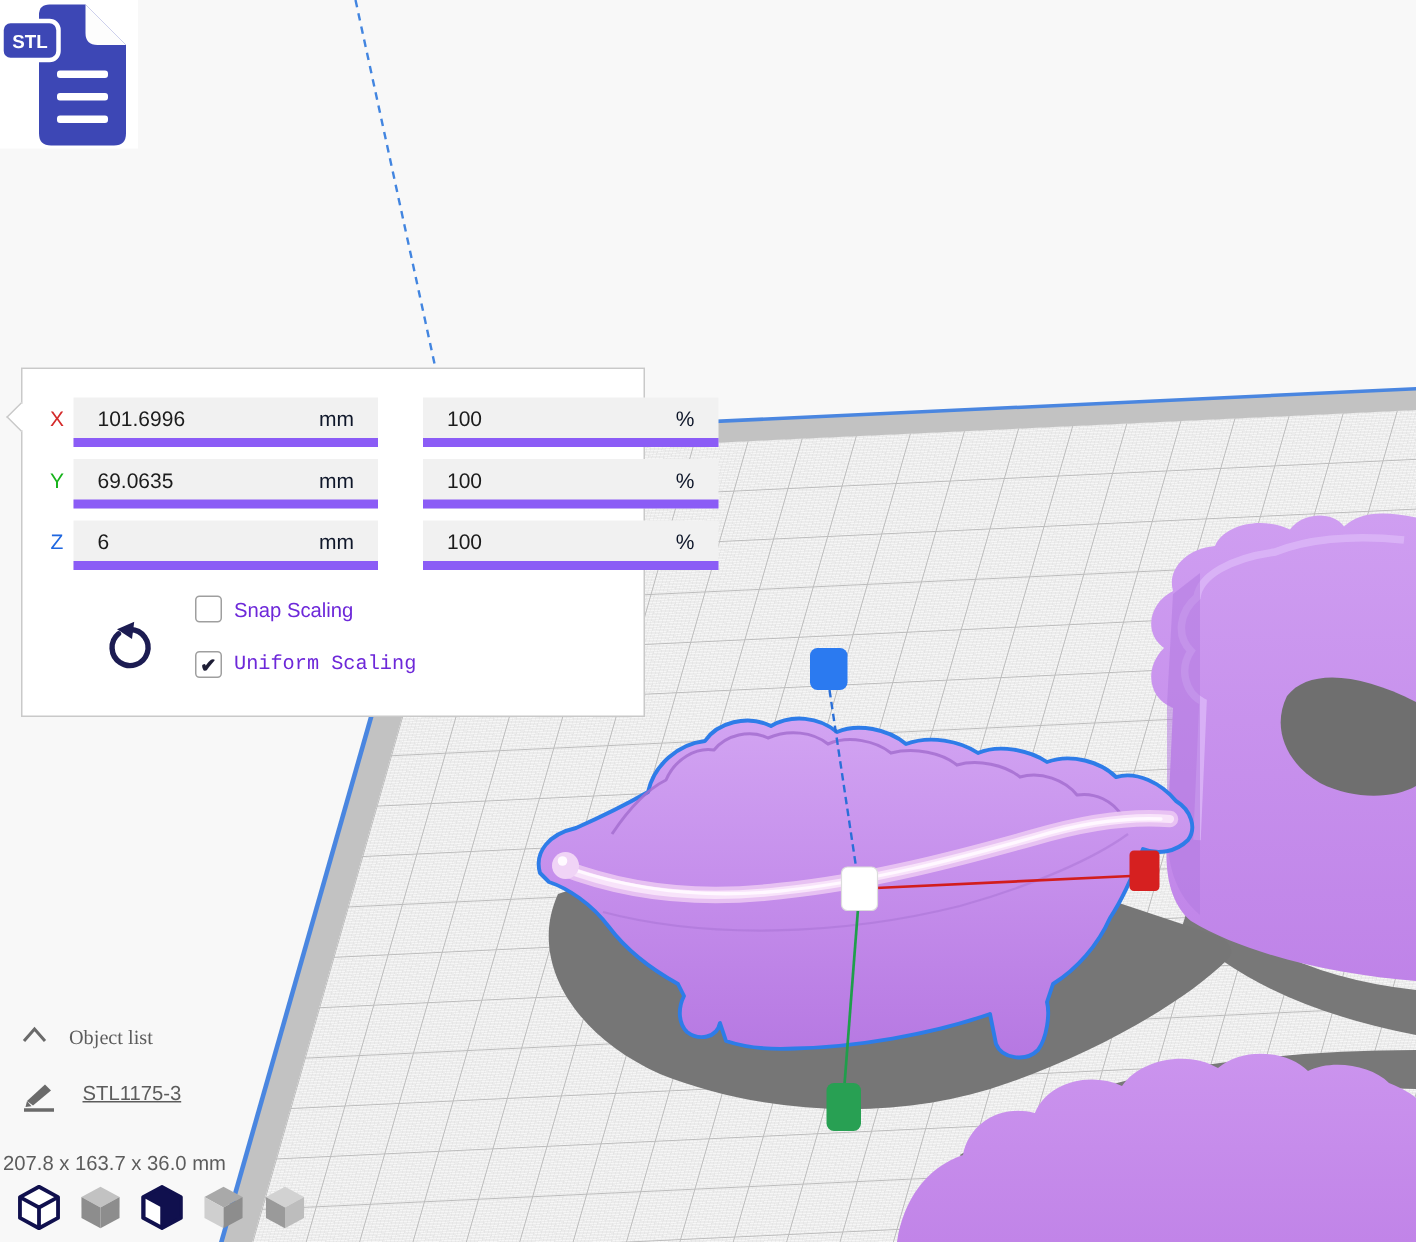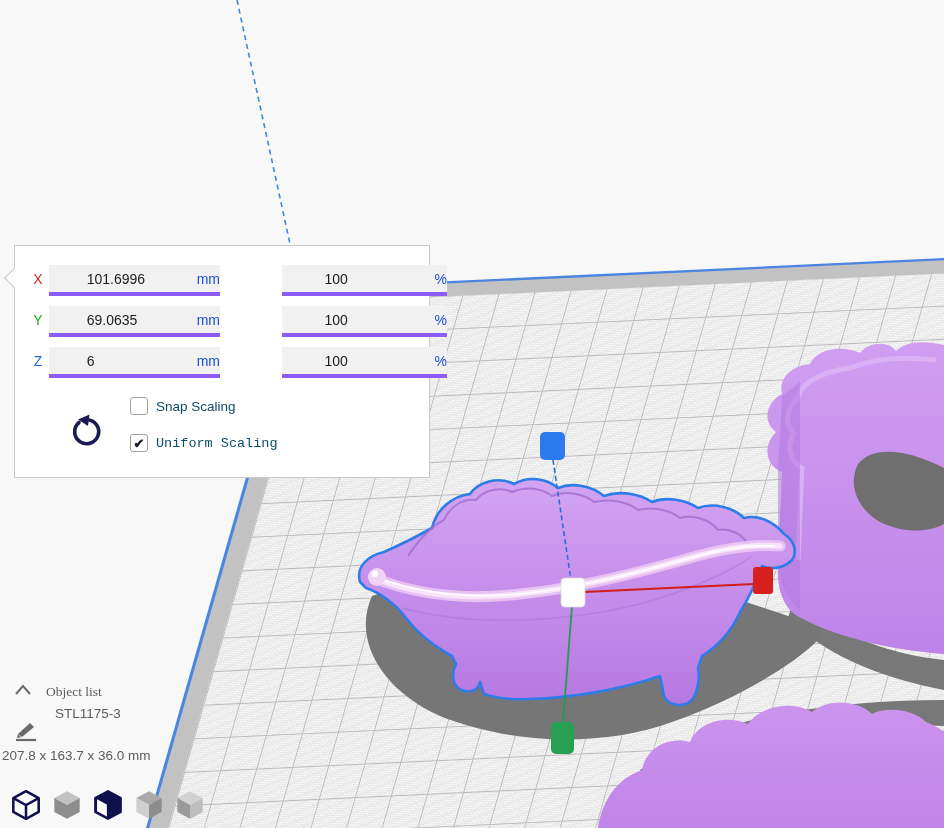--- a/index.html
+++ b/index.html
@@ -25,37 +25,37 @@
   
   .stl-tile{position:absolute;left:0;top:0;width:92px;height:99px;background:#ffffff;}
 
   
   .panel{position:absolute;left:14px;top:245px;width:416px;height:233px;background:#fff;
     border:1px solid #c9c9c9;box-sizing:border-box;z-index:5;}
   .panel-notch{position:absolute;left:-8px;top:25px;width:13px;height:13px;background:#fff;
     border-left:1px solid #c9c9c9;border-bottom:1px solid #c9c9c9;transform:rotate(45deg);}
   .axis-label{position:absolute;width:18px;font-size:14px;line-height:29px;text-align:center;}
   .ax-x{color:#d42a2a;} .ax-y{color:#17b31b;} .ax-z{color:#1f67e0;}
-  .field{position:absolute;height:27px;background:#f1f1f1;border-bottom:4px solid #8b5cf6;
-    display:flex;align-items:center;justify-content:flex-end;padding:0 0;box-sizing:content-box;}
+  .field{position:absolute;height:27px;background:#f1f1f1;border-bottom:6px solid #8b5cf6;
+    display:flex;align-items:center;justify-content:space-between;padding:0 16px;box-sizing:content-box;}
   .field input{border:none;background:transparent;outline:none;font-family:"Liberation Sans",sans-serif;
     font-size:14px;color:#1c1c1c;width:110px;padding:0;}
-  .unit{font-size:14px;color:#1d4ed8;}
+  .unit{font-size:14px;color:#0f172a;}
   .f1{left:34px;width:171px;} .f2{left:221px;width:165px;margin-left:46px;}
   .row1{top:19px;} .row2{top:60px;} .row3{top:101px;}
   .reset-btn{position:absolute;left:52px;top:168px;width:36px;height:36px;cursor:pointer;border:none;background:none;padding:0;}
   .chk{position:absolute;width:18px;height:18px;border:1.5px solid #9f9f9f;border-radius:3px;background:#fff;
     display:flex;align-items:center;justify-content:center;font-size:13px;font-weight:bold;color:#1d1d35;box-sizing:border-box;}
-  .chk-label{position:absolute;font-size:13.5px;color:#0c4a6e;}
+  .chk-label{position:absolute;font-size:13.5px;color:#6d28d9;}
 
   
   .objlist{position:absolute;left:0;top:676px;z-index:4;font-size:13.5px;color:#5c5c5c;}
   .ol-title{position:absolute;left:46px;top:8px;white-space:nowrap;font-family:Liberation Serif, serif;}
-  .ol-item{position:absolute;left:55px;top:30px;white-space:nowrap;}
-  .ol-dims{position:absolute;left:2px;top:72px;white-space:nowrap;}
+  .ol-item{position:absolute;left:55px;top:45px;white-space:nowrap;text-decoration:underline;}
+  .ol-dims{position:absolute;left:2px;top:92px;white-space:nowrap;}
   .ol-chevron{position:absolute;left:14px;top:8px;}
   .ol-pencil{position:absolute;left:13px;top:40px;}
 
   
   .viewbar{position:absolute;left:12px;top:790px;z-index:4;display:flex;gap:13px;}
   .viewbtn{width:28px;height:30px;cursor:pointer;}
 </style>
 </head>
 <body>
 <div id="screen">
@@ -130,20 +130,31 @@
       <line x1="553" y1="460" x2="571" y2="580" stroke="#2a6fd8" stroke-width="1.6" stroke-dasharray="5 3"></line>
       <line x1="584" y1="592" x2="754" y2="584" stroke="#d21d1d" stroke-width="1.8"></line>
       <line x1="572" y1="606" x2="563" y2="723" stroke="#1f9e4b" stroke-width="1.8"></line>
       <rect x="540" y="432" width="25" height="28" rx="5" fill="#2b7af0"></rect>
       <rect x="753" y="567" width="20" height="27" rx="3" fill="#d62020"></rect>
       <rect x="551" y="722" width="23" height="32" rx="5" fill="#28a053"></rect>
       <rect x="561" y="578" width="24" height="29" rx="4" fill="#ffffff" stroke="#dcdcdc" stroke-width="0.8"></rect>
     </g>
   </svg>
 
+  <div class="stl-tile">
+    <svg width="92" height="99" viewBox="0 0 92 99">
+      <path d="M 26 10 Q 26 3 33 3 L 57 3 L 84 30 L 84 89 Q 84 97 76 97 L 34 97 Q 26 97 26 89 Z" fill="#3d47b5"></path>
+      <path d="M 57 3 L 57 22 Q 57 30 65 30 L 84 30 Z" fill="#fdfdfd"></path>
+      <rect x="38" y="47" width="34" height="5" rx="2" fill="#fff"></rect>
+      <rect x="38" y="62" width="34" height="5" rx="2" fill="#fff"></rect>
+      <rect x="38" y="77" width="34" height="5" rx="2" fill="#fff"></rect>
+      <rect x="1" y="14" width="38" height="26" rx="6" fill="#3d47b5" stroke="#fff" stroke-width="3"></rect>
+      <text x="20" y="32" text-anchor="middle" font-family="Liberation Sans, sans-serif" font-size="12.5" font-weight="bold" fill="#fff">STL</text>
+    </svg>
+  </div>
 
   <div class="panel">
     <div class="panel-notch"></div>
 
     <div class="axis-label ax-x row1" style="left:14px;">X</div>
     <div class="field f1 row1">
       <input type="text" value="101.6996" style="">
       <span class="unit">mm</span>
     </div>
     <div class="field f2 row1">

